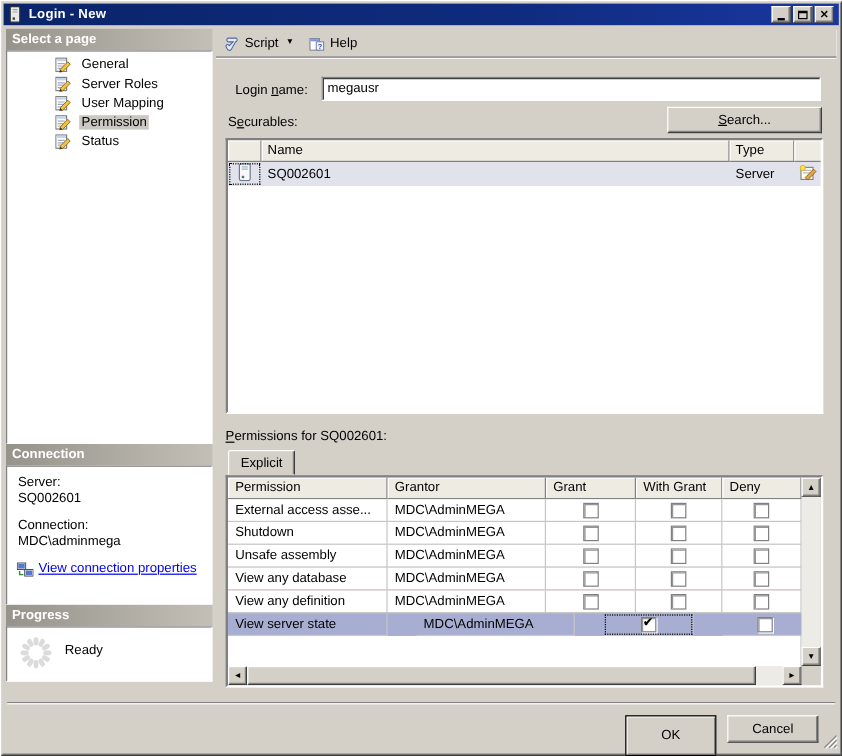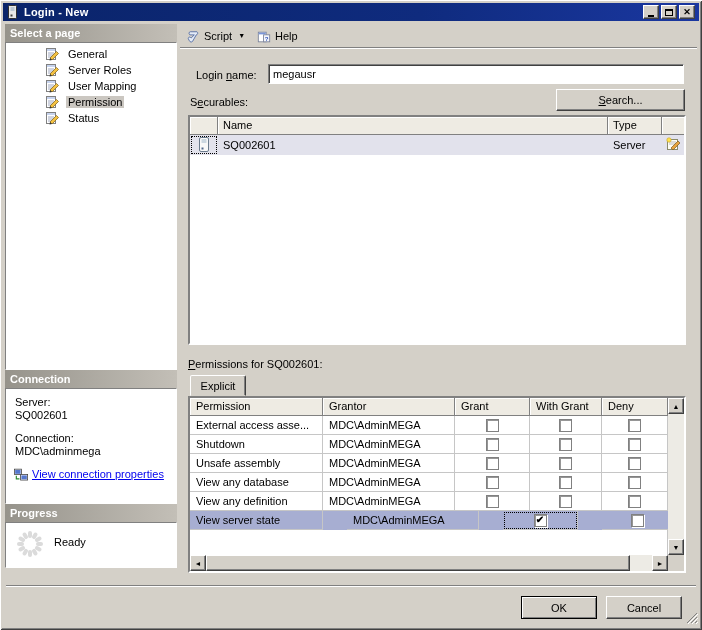--- a/index.html
+++ b/index.html
@@ -407,21 +407,21 @@
       <div class="hscroll">
         <span class="sbtn" style="left:0;top:0;">◄</span>
         <span class="hthumb"></span>
         <span class="sbtn" style="left:462px;top:0;">►</span>
       </div>
       <div class="corner"></div>
     </div>
   </div>
 
   <div class="groove"></div>
-  <button class="btn default" style="left:521px;top:596px;width:76px;height:23px;">
+  <button class="btn default" style="left:521px;top:596px;width:76px;height:34px;">
       <span>OK</span>
     </button>
   <button class="btn" style="left:606px;top:596px;width:76px;height:23px;">
       <span>Cancel</span>
     </button>
   <span class="grip">
     <svg width="12" height="12" viewBox="0 0 12 12">
         <path d="M11 1 L1 11 M11 5 L5 11 M11 9 L9 11" stroke="#808080" stroke-width="1"></path>
         <path d="M12 2 L2 12 M12 6 L6 12 M12 10 L10 12" stroke="#fff" stroke-width="1"></path>
       </svg>

